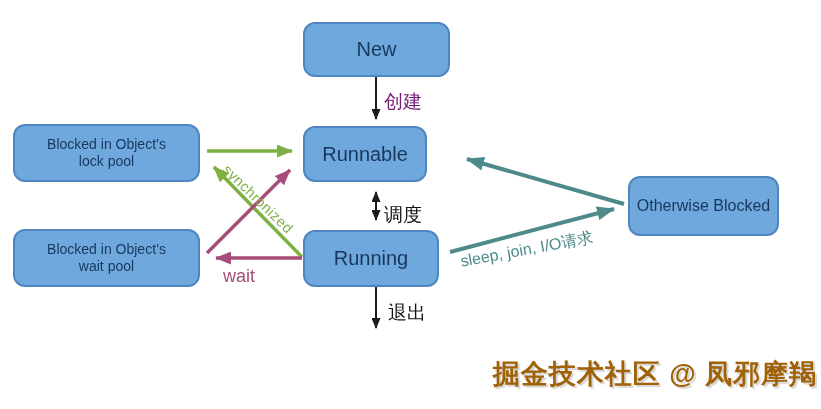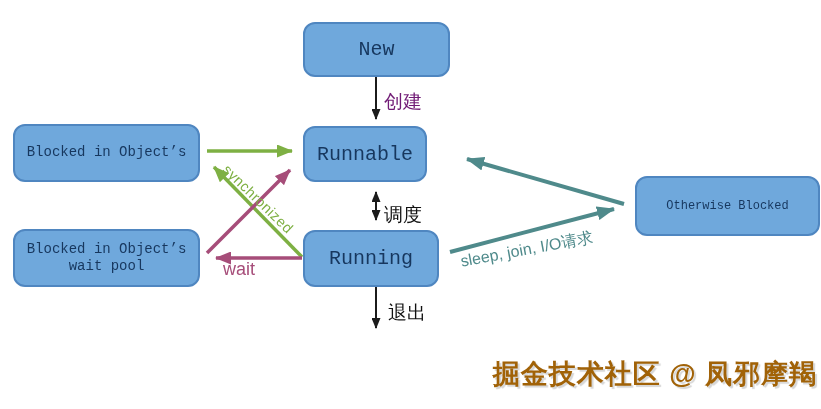--- a/index.html
+++ b/index.html
@@ -16,42 +16,41 @@
     background:#6fa8dc;
     border:2px solid #4f86c0;
     border-radius:12px;
     color:#17375e;
     display:flex;align-items:center;justify-content:center;
     flex-direction:column;
     font-size:20px;
     text-align:center;
     box-sizing:border-box;
     line-height:1.25;
-    font-family:Liberation Mono, monospace;
   }
   .node .l2line{font-size:14px;}
   #node-new{left:303px;top:22px;width:147px;height:55px;}
   #node-runnable{left:303px;top:126px;width:124px;height:56px;}
   #node-running{left:303px;top:230px;width:136px;height:57px;}
   #node-dead{left:303px;top:334px;width:147px;height:56px;}
   #node-lock-pool{left:13px;top:124px;width:187px;height:58px;}
   #node-wait-pool{left:13px;top:229px;width:187px;height:58px;}
-  #node-otherwise{left:628px;top:176px;width:185px;height:60px;font-size:12px;margin-left:7px;}
+  #node-otherwise{left:628px;top:176px;width:151px;height:60px;font-size:16px;}
   .edge-label{position:absolute;white-space:nowrap;}
   #label-create{left:384px;top:89px;font-size:19px;color:#701a75;}
   #label-schedule{left:384px;top:202px;font-size:19px;color:#111111;}
   #label-exit{left:388px;top:300px;font-size:19px;color:#111111;text-align:right;}
   #label-synchronized{
     left:193px;top:191px;width:130px;
     text-align:center;
     font-size:14.5px;letter-spacing:0.5px;
     color:#7eb043;
     transform:rotate(44deg);
   }
-  #label-wait{left:223px;top:259px;font-size:18px;color:#a64d79;text-align:right;}
+  #label-wait{left:223px;top:266px;font-size:18px;color:#a64d79;text-align:right;}
   #label-sleep{
     left:459px;top:252px;
     font-size:16px;color:#4f8a8b;
     transform:rotate(-10.5deg);
     transform-origin:left top;
   }
   #watermark{
     position:absolute;right:4px;top:356px;
     font-size:27px;font-weight:bold;
     color:#a16207;
@@ -107,20 +106,21 @@
     <span>Runnable</span>
   </div>
 
   <div class="node" id="node-running">
     <span>Running</span>
   </div>
 
 
   <div class="node" id="node-lock-pool">
     <span class="l2line">Blocked in Object’s</span>
+    <span class="l2line">lock pool</span>
   </div>
 
   <div class="node" id="node-wait-pool">
     <span class="l2line">Blocked in Object’s</span>
     <span class="l2line">wait pool</span>
   </div>
 
   <div class="node" id="node-otherwise">
     <span>Otherwise Blocked</span>
   </div>

